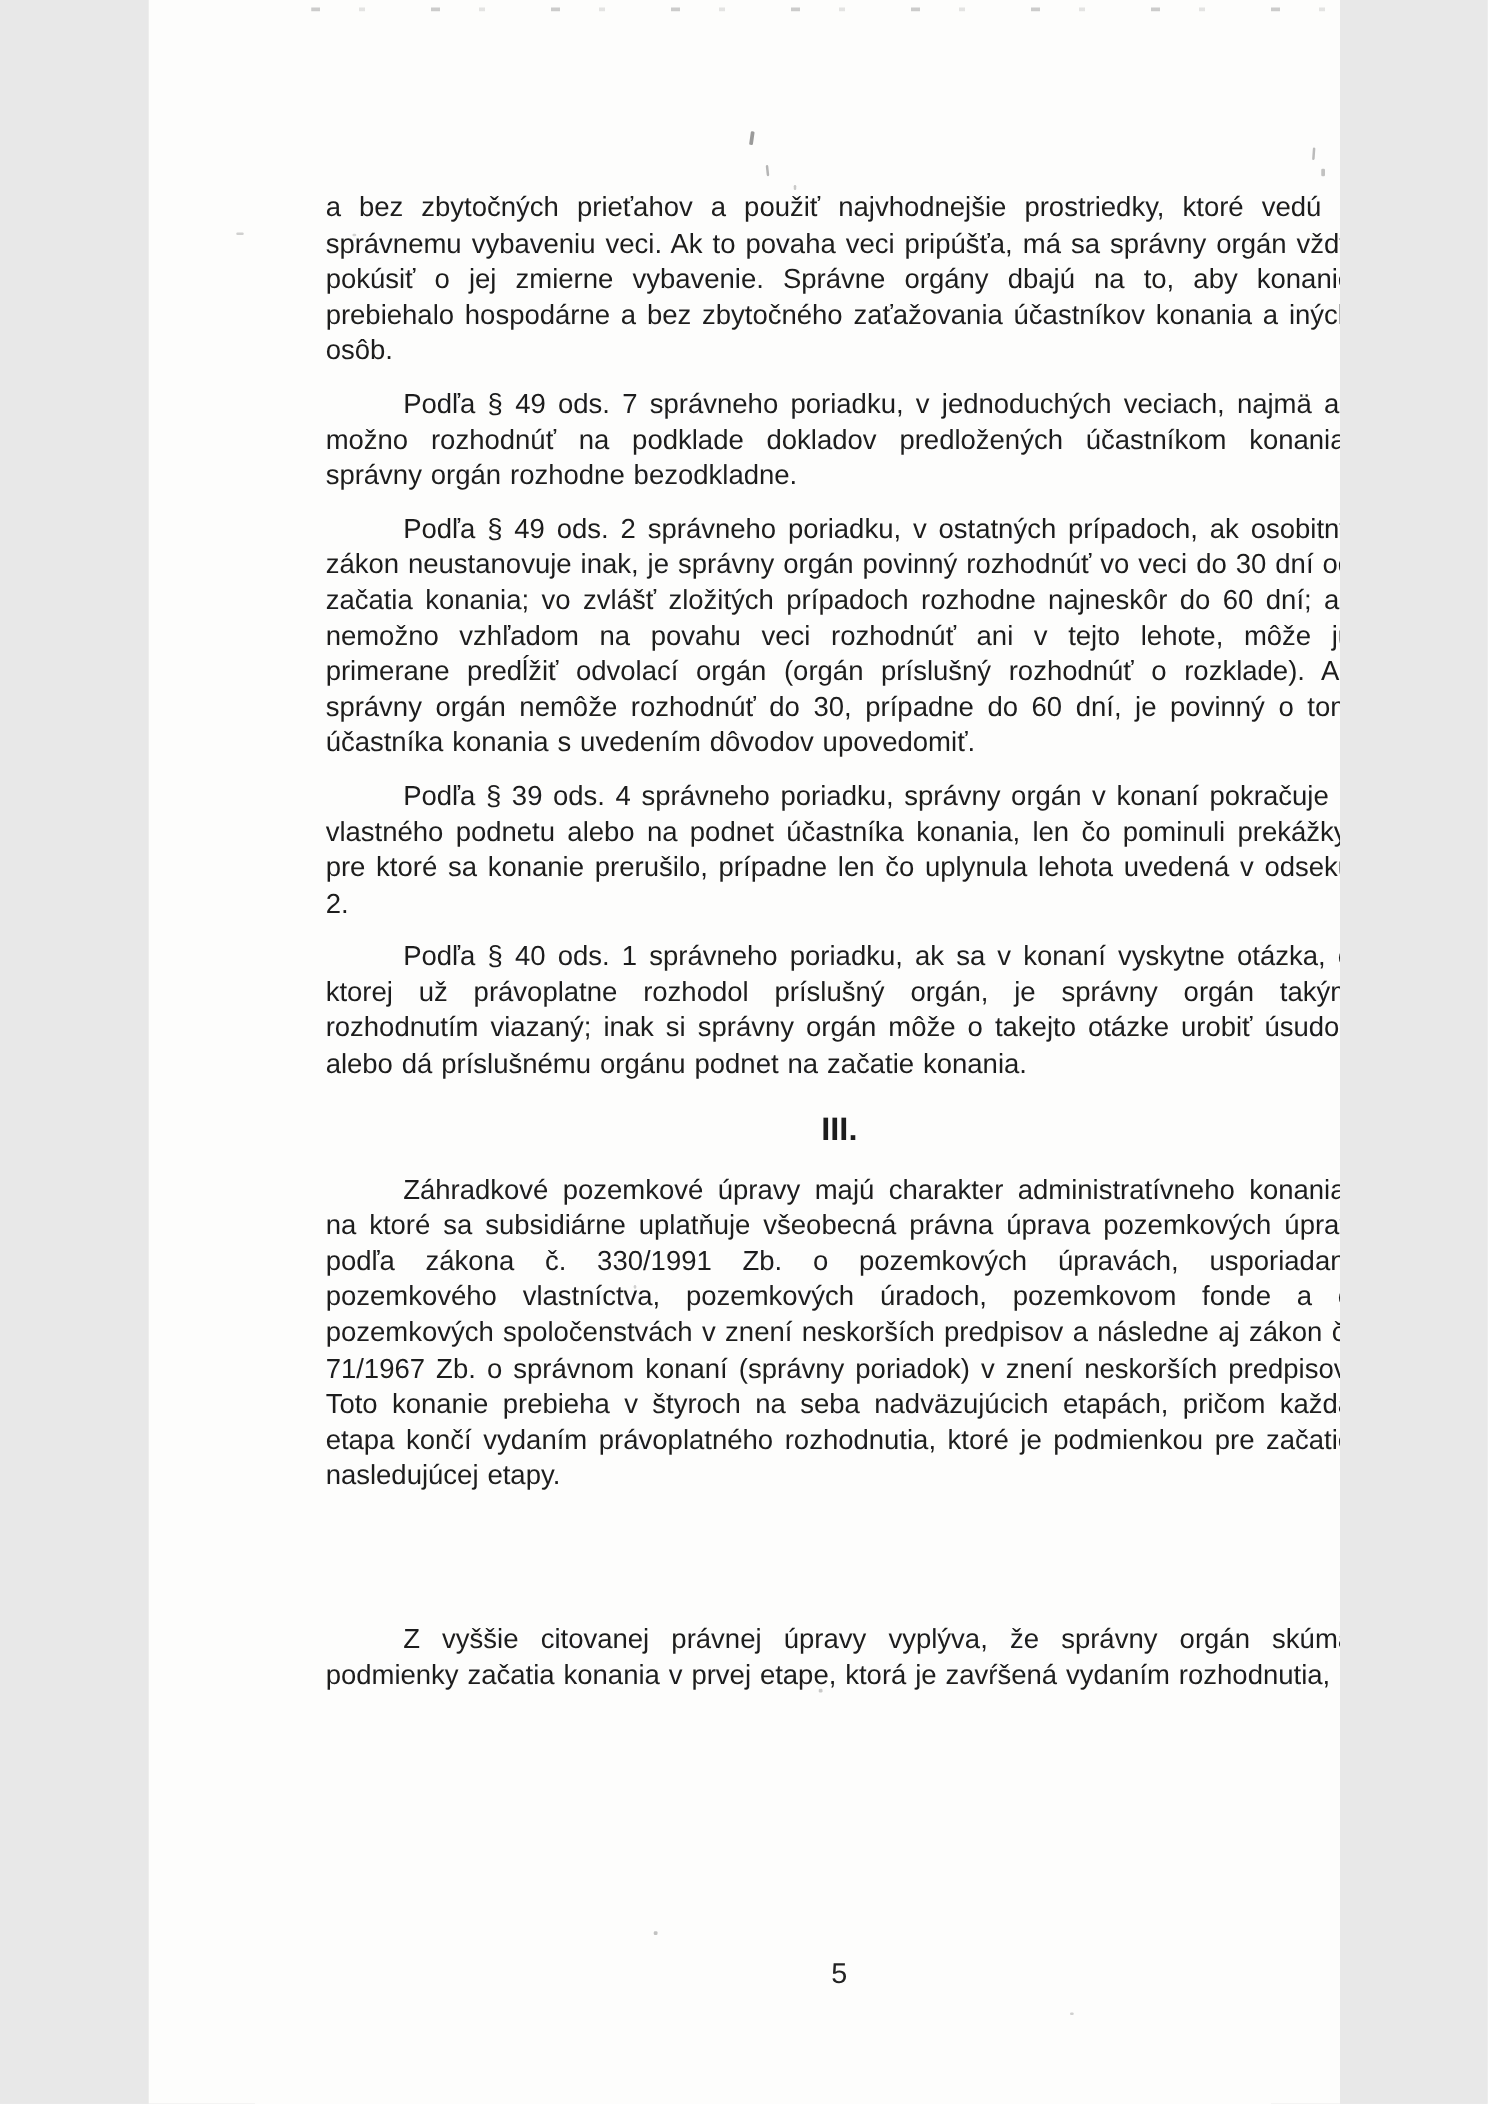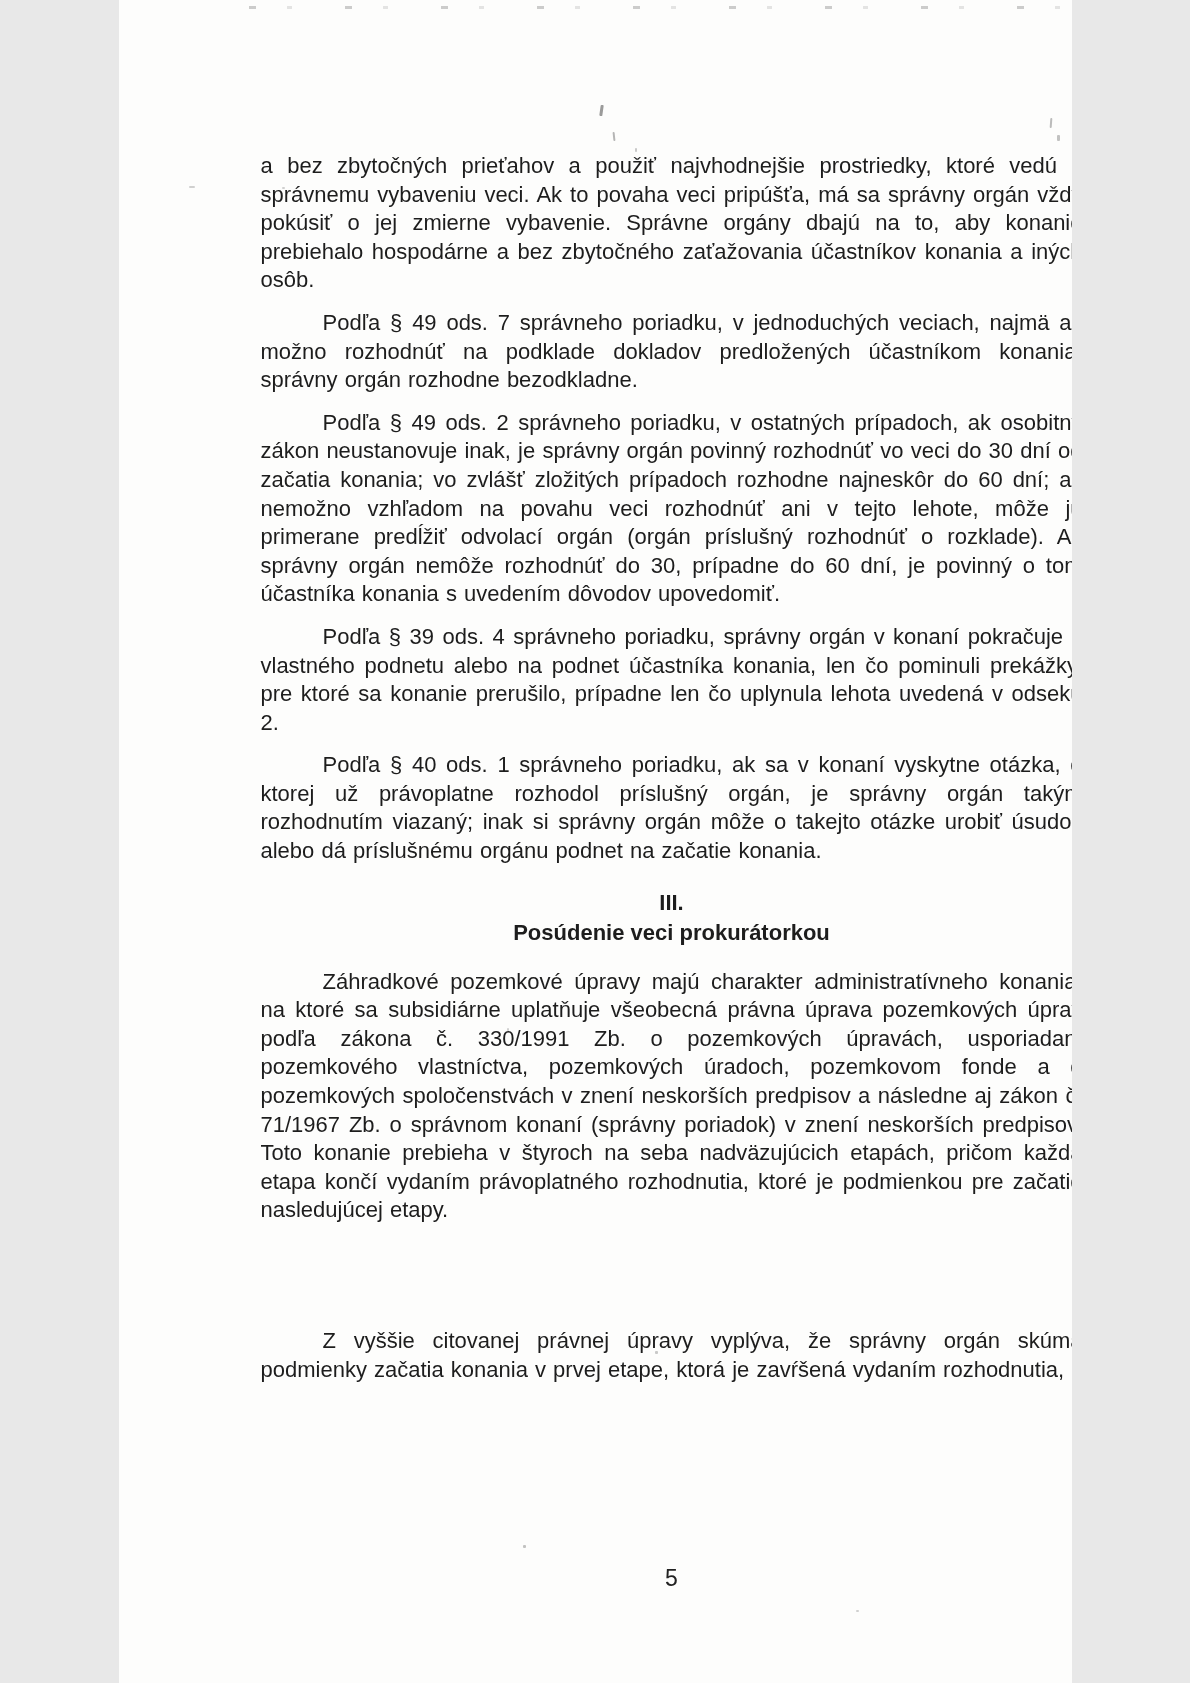--- a/index.html
+++ b/index.html
@@ -29,21 +29,21 @@
     text-align: justify;
     margin: 0 0 14px 0;
     word-spacing: 1px;
   }
   .para.indent {
     text-indent: 62px;
   }
   .section-heading {
     text-align: center;
     font-weight: bold;
-    font-size: 22px;
+    font-size: 26px;
     line-height: 30px;
     margin: 22px 0 20px 0;
   }
   .section-heading .numeral { display: block; }
   .section-heading .title   { display: block; }
   .para.last-para {
     margin-top: 102px;
   }
   .page-number {
     position: absolute;
@@ -127,21 +127,20 @@
 
     <p class="para indent">Podľa § 49 ods. 2 správneho poriadku, v ostatných prípadoch, ak osobitný zákon neustanovuje inak, je správny orgán povinný rozhodnúť vo veci do 30 dní od začatia konania; vo zvlášť zložitých prípadoch rozhodne najneskôr do 60 dní; ak nemožno vzhľadom na povahu veci rozhodnúť ani v tejto lehote, môže ju primerane predĺžiť odvolací orgán (orgán príslušný rozhodnúť o rozklade). Ak správny orgán nemôže rozhodnúť do 30, prípadne do 60 dní, je povinný o tom účastníka konania s uvedením dôvodov upovedomiť.</p>
 
 
     <p class="para indent">Podľa § 39 ods. 4 správneho poriadku, správny orgán v konaní pokračuje z vlastného podnetu alebo na podnet účastníka konania, len čo pominuli prekážky, pre ktoré sa konanie prerušilo, prípadne len čo uplynula lehota uvedená v odseku 2.</p>
 
     <p class="para indent">Podľa § 40 ods. 1 správneho poriadku, ak sa v konaní vyskytne otázka, o ktorej už právoplatne rozhodol príslušný orgán, je správny orgán takým rozhodnutím viazaný; inak si správny orgán môže o takejto otázke urobiť úsudok alebo dá príslušnému orgánu podnet na začatie konania.</p>
 
     <div class="section-heading">
       <span class="numeral">III.</span>
-      <span class="title">Posúdenie veci prokurátorkou</span>
     </div>
 
     <p class="para indent">Záhradkové pozemkové úpravy majú charakter administratívneho konania, na ktoré sa subsidiárne uplatňuje všeobecná právna úprava pozemkových úprav podľa zákona č. 330/1991 Zb. o pozemkových úpravách, usporiadaní pozemkového vlastníctva, pozemkových úradoch, pozemkovom fonde a o pozemkových spoločenstvách v znení neskorších predpisov a následne aj zákon č. 71/1967 Zb. o správnom konaní (správny poriadok) v znení neskorších predpisov. Toto konanie prebieha v štyroch na seba nadväzujúcich etapách, pričom každá etapa končí vydaním právoplatného rozhodnutia, ktoré je podmienkou pre začatie nasledujúcej etapy.</p>
 
     <p class="para indent last-para">Z vyššie citovanej právnej úpravy vyplýva, že správny orgán skúma podmienky začatia konania v prvej etape, ktorá je zavŕšená vydaním rozhodnutia,</p>
 
   </div>
 
   <div class="page-number">5</div>
 

